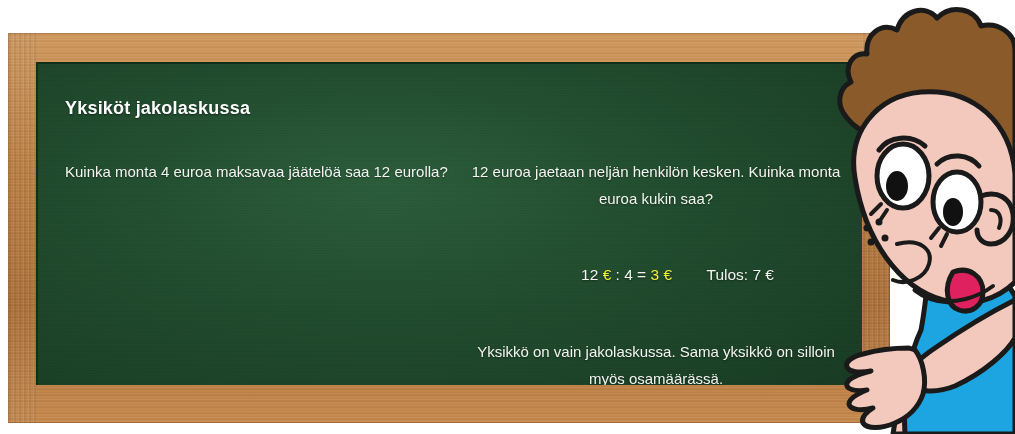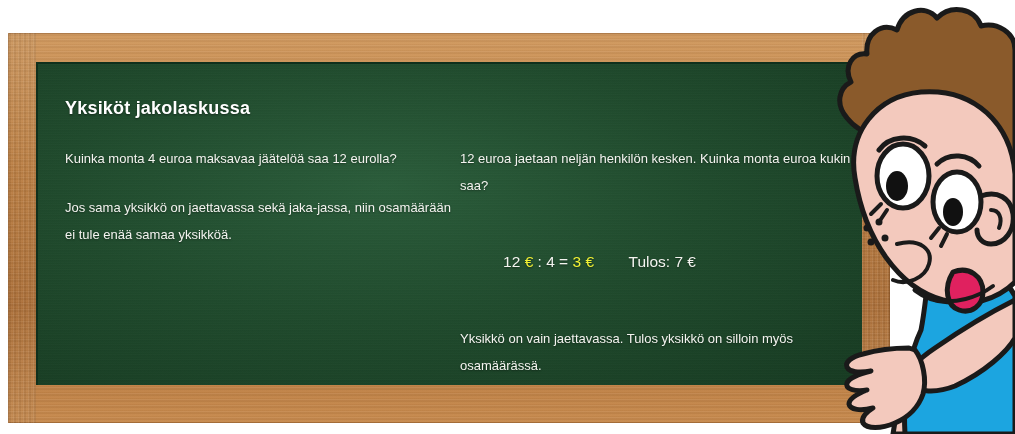--- a/index.html
+++ b/index.html
@@ -80,27 +80,27 @@
   }
 
   #board-columns {
     display: flex;
     align-items: flex-start;
   }
   .board-col {
     width: 392px;
     flex: 0 0 auto;
   }
-  .board-col.right { margin-left: 3px; }
+  .board-col.right { margin-left: 3px; text-align: center; }
 
   .board-para {
     color: #f4f4f0;
-    font-size: 13px;
+    font-size: 15px;
     line-height: 27px;
-    margin: 0 0 22px 0;
+    margin: 13px 0 22px 0;
     text-shadow: 0 1px 2px rgba(0,0,0,0.4);
   }
   .board-equation {
     color: #f4f4f0;
     font-size: 15.5px;
     line-height: 27px;
     margin: 0 0 23px 0;
     white-space: pre;
     text-shadow: 0 1px 2px rgba(0,0,0,0.4);
   }
@@ -130,31 +130,30 @@
   <div id="chalkboard-surface">
 
     <div id="board-title">Yksiköt jakolaskussa</div>
 
     <div id="board-columns">
 
       <div class="board-col left">
         <p class="board-para">Kuinka monta 4 euroa maksavaa jäätelöä saa 12 eurolla?</p>
 
 
-        <p class="board-para">Jos sama yksikkö on jaettavassa sekä jaka-jassa, niin osamäärään ei tule enää samaa yksikköä.</p>
       </div>
 
       <div class="board-col right">
         <p class="board-para">12 euroa jaetaan neljän henkilön kesken. Kuinka monta euroa kukin saa?</p>
 
         <div class="board-equation">
           <span>12 </span><span class="hl">€</span><span> : 4 = </span><span class="hl">3 €</span><span>        </span><span class="eq-result-label">Tulos: 7 €</span>
         </div>
 
-        <p class="board-para">Yksikkö on vain jaettavassa. Tulos yksikkö on silloin myös osamäärässä.</p>
+        <p class="board-para">Yksikkö on vain jakolaskussa. Sama yksikkö on silloin myös osamäärässä.</p>
       </div>
 
     </div>
   </div>
 </div>
 
 <svg id="cartoon-boy" viewBox="0 0 230 434">
   <g stroke="#1a1a1a" stroke-width="5" stroke-linejoin="round" stroke-linecap="round">
 
     <path d="M120 360 C140 345 170 340 200 352 L230 372 L230 434 L108 434 Z" fill="#f3c9bd"></path>

